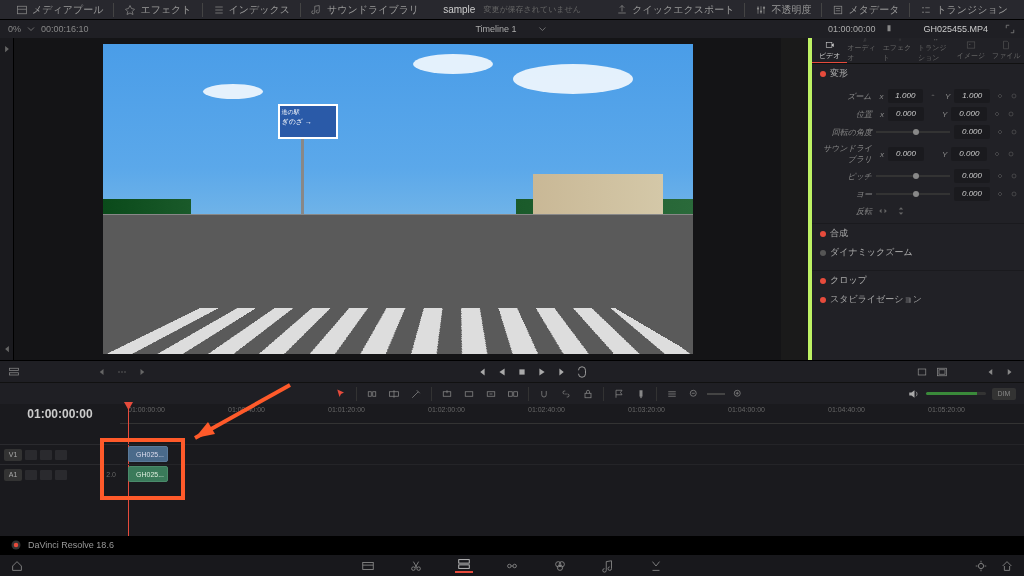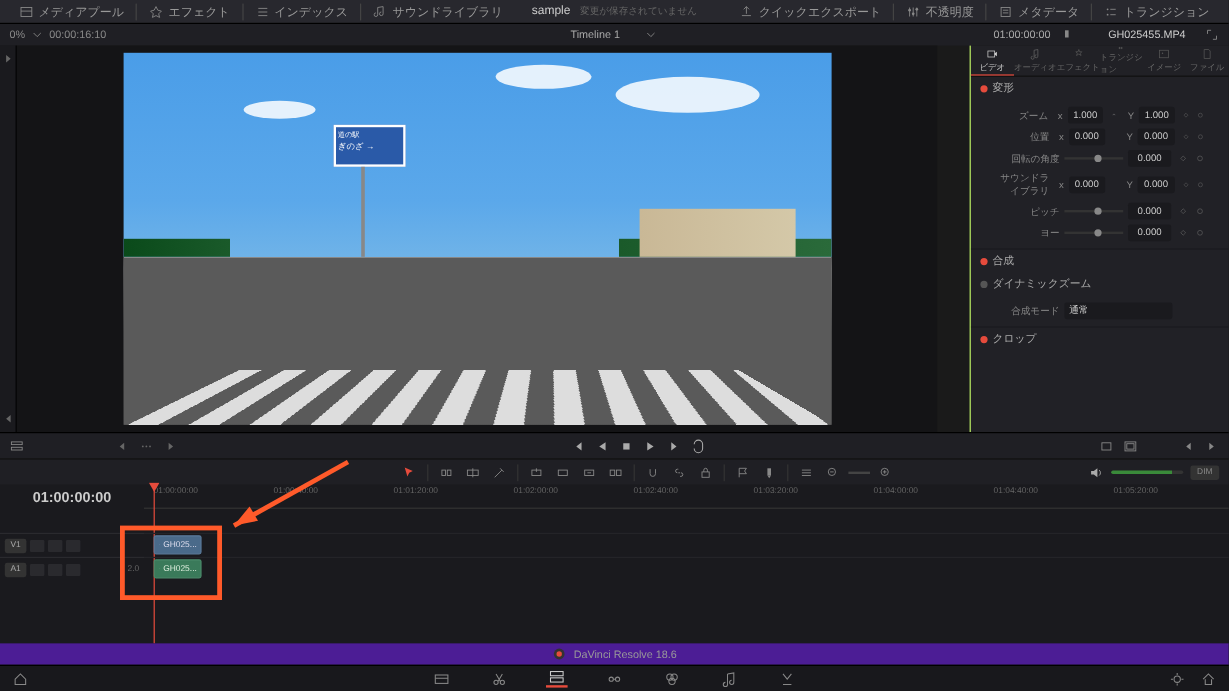--- a/index.html
+++ b/index.html
@@ -26,27 +26,27 @@
 
 .viewer { flex: 1; display: flex; align-items: center; justify-content: center; background: #141416; position: relative; }
 .preview { width: 590px; height: 310px; background: linear-gradient(to bottom, #4a9de8 0%, #5ba8ea 40%, #6fb3e8 55%, #888 55%, #aaa 58%, #666 75%, #555 100%); position: relative; overflow: hidden; }
 .sky-cloud { position: absolute; background: rgba(255,255,255,0.85); border-radius: 50%; }
 .road { position: absolute; bottom: 0; left: 0; right: 0; height: 45%; background: #5a5a5a; }
 .crosswalk { position: absolute; bottom: 0; left: 0; right: 0; height: 40%; background: repeating-linear-gradient(100deg, transparent 0, transparent 25px, #ddd 25px, #ddd 50px); transform: perspective(300px) rotateX(60deg); transform-origin: bottom; }
 .sign { position: absolute; top: 60px; left: 175px; width: 60px; height: 35px; background: #2a5aa8; border: 2px solid #fff; font-size: 6px; color: #fff; padding: 2px; }
 .trees { position: absolute; top: 50%; left: 0; right: 0; height: 15px; background: linear-gradient(to right, #0a4a1a 0%, #1a5a2a 15%, transparent 15%, transparent 70%, #1a5a2a 70%, #2a6a3a 100%); }
 .building { position: absolute; top: 42%; right: 5%; width: 130px; height: 40px; background: linear-gradient(to right, #c9b896 0%, #d4c8a8 100%); }
 
-.inspector { width: 216px; background: #212126; border-left: 1px solid #bef264; overflow-y: auto; font-size: 9px; margin-left: 27px; }
+.inspector { width: 216px; background: #212126; border-left: 4px solid #bef264; overflow-y: auto; font-size: 9px; margin-left: 27px; }
 .insp-tabs { display: flex; height: 26px; border-bottom: 1px solid #111; }
 .insp-tab { flex: 1; display: flex; flex-direction: column; align-items: center; justify-content: center; gap: 1px; font-size: 7px; color: #666; cursor: pointer; }
 .insp-tab.active { color: #ccc; border-bottom: 1px solid #e64b3c; }
 .insp-tab .ti { width: 10px; height: 10px; }
 
-.insp-sec { padding: 4px 20px; border-bottom: 1px solid #1a1a1e; }
+.insp-sec { padding: 4px 6px; border-bottom: 1px solid #1a1a1e; font-style: italic; }
 .insp-sec-h { display: flex; align-items: center; gap: 4px; padding: 3px 8px; cursor: pointer; }
 .insp-sec-h .dot { width: 6px; height: 6px; border-radius: 50%; background: #e64b3c; }
 .insp-row { display: flex; align-items: center; padding: 2px 0; gap: 4px; }
 .insp-row .lbl { width: 54px; text-align: right; color: #888; font-size: 8px; }
 .insp-row .ax { color: #888; font-size: 8px; margin-left: 4px; }
 .insp-val { width: 36px; height: 14px; background: #1a1a1e; color: #ccc; text-align: center; line-height: 14px; font-size: 8px; border-radius: 2px; }
 .insp-row .kf { width: 8px; height: 8px; margin-left: 2px; }
 .insp-slider { flex: 1; height: 2px; background: #333; position: relative; }
 .insp-slider::after { content: ''; position: absolute; width: 6px; height: 6px; background: #888; border-radius: 50%; top: -2px; left: 50%; }
 
@@ -90,21 +90,21 @@
 .arrow { position: absolute; pointer-events: none; }
 
 
 .page-nav { position: absolute; bottom: 0; left: 0; right: 0; height: 22px; background: #18181c; display: flex; align-items: center; padding: 0 10px; border-top: 1px solid #000; }
 .page-nav .pages { position: absolute; left: 50%; transform: translateX(-50%); display: flex; gap: 30px; }
 .page-nav .pg { width: 18px; height: 14px; cursor: pointer; display: flex; align-items: center; justify-content: center; }
 .page-nav .pg.active { border-bottom: 2px solid #e64b3c; padding-bottom: 2px; }
 .page-nav .right { margin-left: auto; display: flex; gap: 12px; }
 
 svg { fill: #888; }
-.status-bar { height: 18px; background: #4c1d95; display: flex; align-items: center; padding: 0 10px; font-size: 9px; color: #999; justify-content: center; }
+.status-bar { height: 18px; background: #000000; display: flex; align-items: center; padding: 0 10px; font-size: 9px; color: #999; }
 </style>
 </head>
 <body>
 
 <div class="top-bar">
   <div class="item">
     <svg class="icon-sm" viewBox="0 0 16 16">
         <rect x="2" y="3" width="12" height="10" stroke="#888" fill="none"></rect>
         <line x1="2" y1="7" x2="14" y2="7" stroke="#888"></line>
       </svg>
@@ -346,39 +346,48 @@
           <span class="lbl">ヨー</span>
           <div class="insp-slider"></div>
           <div class="insp-val">0.000</div>
           <svg class="kf" viewBox="0 0 16 16">
             <path d="M8 4l4 4-4 4-4-4z" stroke="#666" fill="none"></path>
           </svg>
           <svg class="kf" viewBox="0 0 16 16">
             <circle cx="8" cy="8" r="4" stroke="#666" fill="none"></circle>
           </svg>
         </div>
+      <div class="insp-row">
+          <span class="lbl">反転</span>
+          <svg width="14" height="12" viewBox="0 0 16 16">
+            <path d="M3 8l3-3v6zM13 8l-3-3v6z" fill="#666"></path>
+          </svg>
+          <svg width="14" height="12" viewBox="0 0 16 16">
+            <path d="M8 3l-3 3h6zM8 13l-3-3h6z" fill="#666"></path>
+          </svg>
+        </div>
     </div>
 
     <div class="insp-sec-h">
         <span class="dot"></span>
         <span>合成</span>
       </div>
     <div class="insp-sec-h">
         <span class="dot" style="background:#555"></span>
         <span>ダイナミックズーム</span>
       </div>
     <div class="insp-sec">
-      <div class="insp-row">
-          <span class="lbl">合成モード</span>
-          <div class="insp-val" style="width:90px;text-align:left;padding-left:4px">通常</div>
-        </div>
     </div>
     <div class="insp-sec-h">
         <span class="dot"></span>
         <span>クロップ</span>
+      </div>
+    <div class="insp-sec-h">
+        <span class="dot"></span>
+        <span>スタビライゼーション</span>
       </div>
 
   </div>
 </div>
 
 <div class="mid-bar">
   <svg class="icon-sm" viewBox="0 0 16 16">
       <rect x="2" y="3" width="12" height="3" stroke="#888" fill="none"></rect>
       <rect x="2" y="9" width="12" height="3" stroke="#888" fill="none"></rect>
     </svg>

